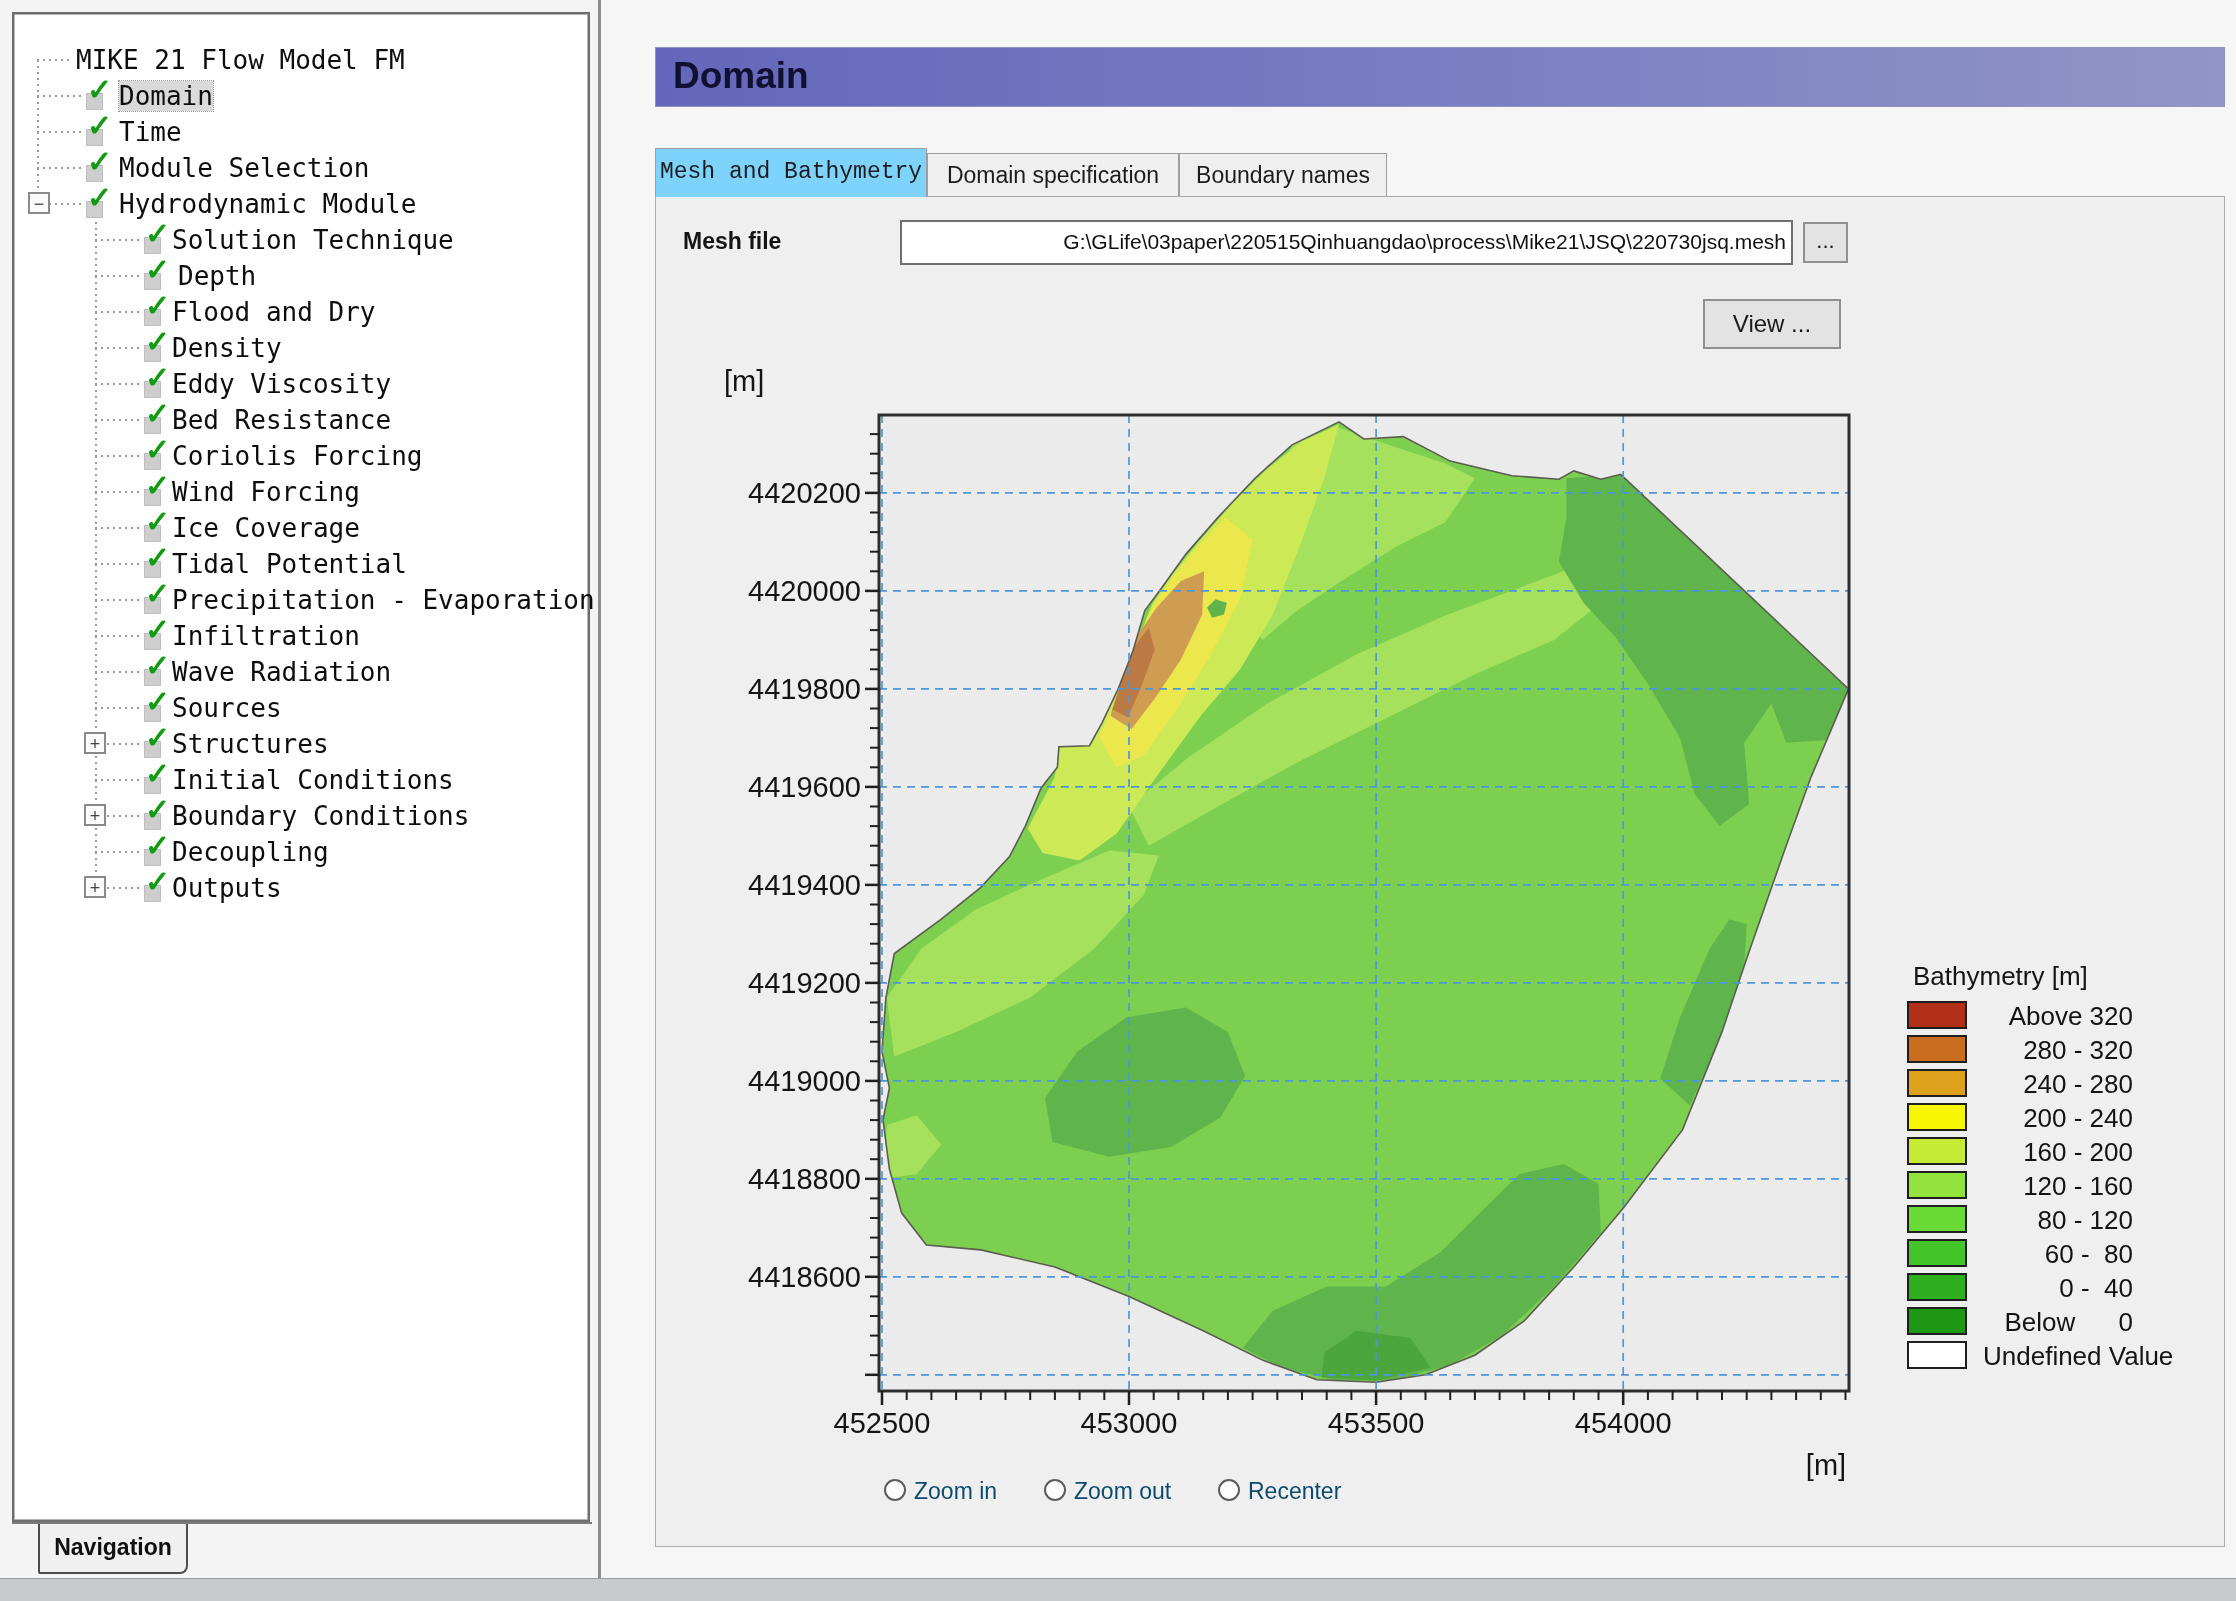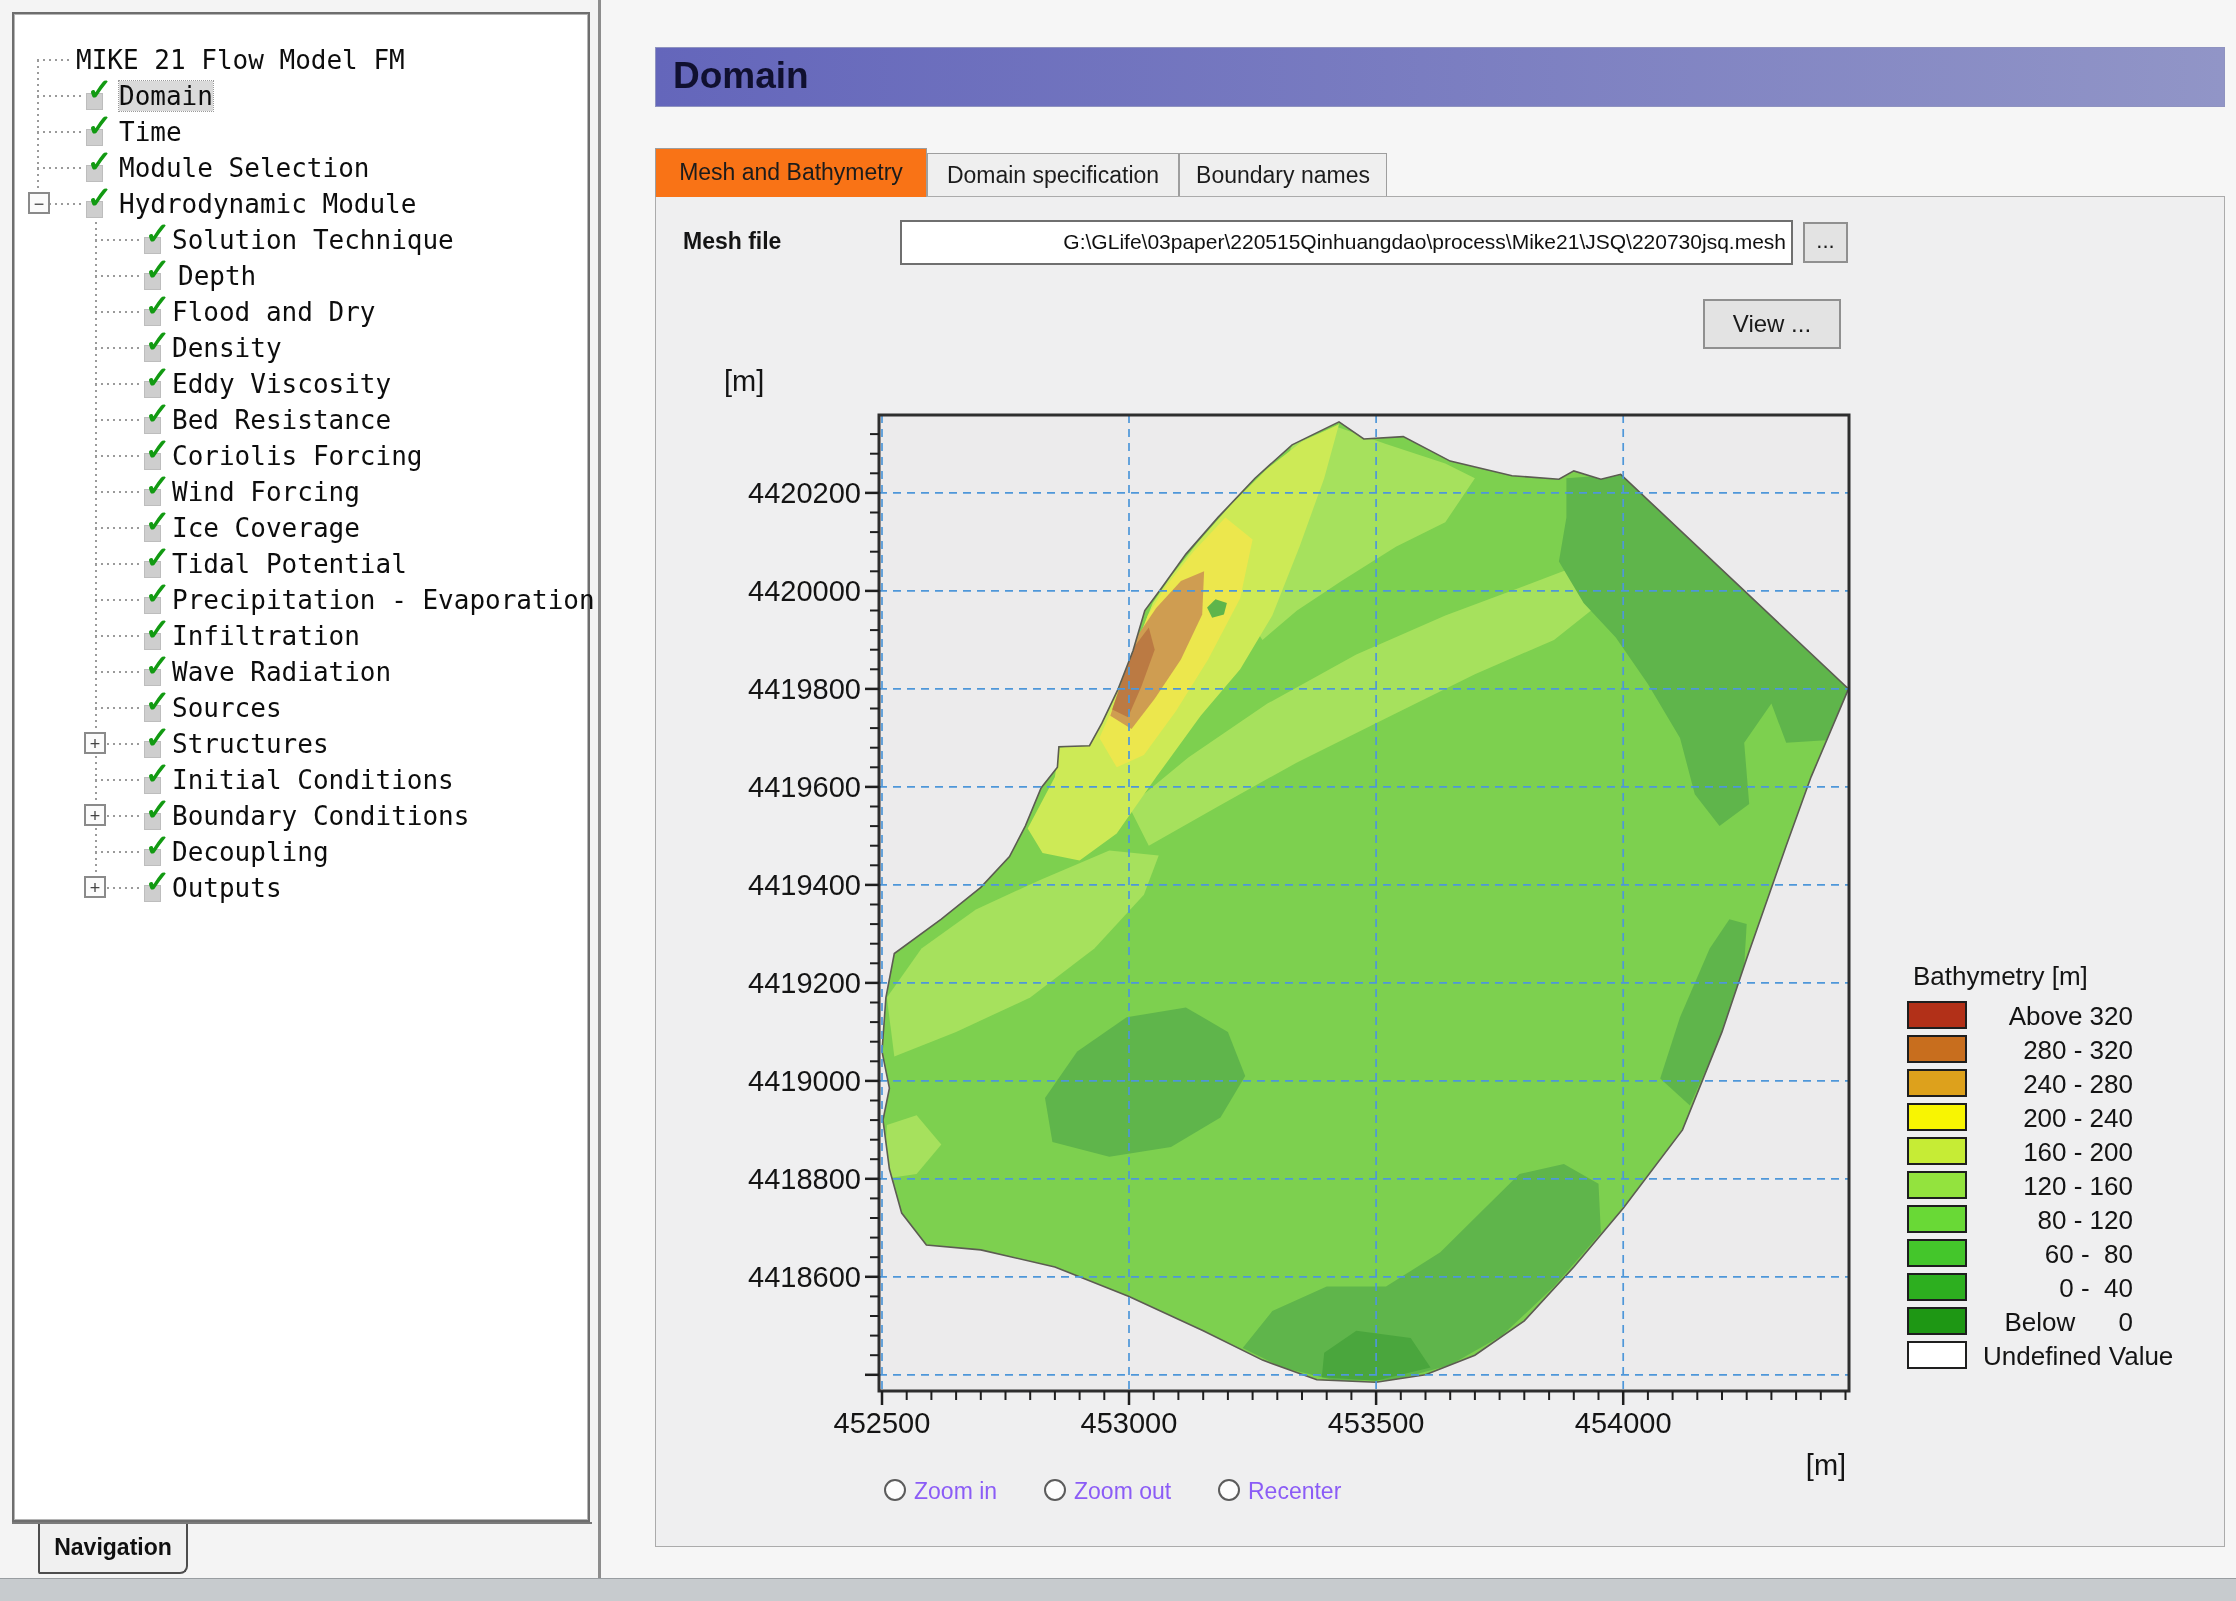--- a/index.html
+++ b/index.html
@@ -27,21 +27,21 @@
            border:2px solid #4d4d4d;border-top:none;border-radius:0 0 8px 2px;box-sizing:border-box;
            font-weight:bold;font-size:23px;text-align:center;line-height:46px;color:#101010;}
   .splitter{position:absolute;left:598px;top:0;width:3px;height:1578px;background:#8d8d8d;}
   
   .right-dock{position:absolute;left:601px;top:0;width:1635px;height:1578px;background:#f6f6f6;}
   .header-bar{position:absolute;left:54px;top:47px;width:1570px;height:60px;
               background:linear-gradient(to right,#6466bb,#9195c7);border:1px solid #8f93c0;box-sizing:border-box;}
   .header-title{position:absolute;left:17px;top:7px;font-size:37px;font-weight:bold;color:#101030;}
   .tab{position:absolute;box-sizing:border-box;border:1px solid #9e9e9e;background:#efefef;
        font-size:23px;text-align:center;color:#1c1c1c;}
-  .tab.active{background:#f97316;border-bottom:none;z-index:3;}
+  .tab.active{background:#7dd3fc;border-bottom:none;z-index:3;font-family:Liberation Mono, monospace;}
   .tab-page{position:absolute;left:54px;top:196px;width:1570px;height:1351px;background:#efeff0;
             border:1px solid #ababab;box-sizing:border-box;z-index:1;}
   .field-label{position:absolute;font-size:23px;color:#141414;}
   .meshfield{position:absolute;left:244px;top:23px;width:893px;height:45px;background:#ffffff;
              border:2px solid #6f6f6f;box-sizing:border-box;overflow:hidden;}
   .meshfield span{position:absolute;right:5px;top:8px;font-size:21px;white-space:pre;color:#101010;}
   .btn{position:absolute;background:#e3e3e3;border:2px solid #909090;box-sizing:border-box;
        text-align:center;color:#1a1a1a;}
   .browse-btn{left:1147px;top:25px;width:45px;height:41px;font-size:22px;line-height:34px;}
   .view-btn{left:1047px;top:102px;width:138px;height:50px;font-size:24px;line-height:46px;}
@@ -49,21 +49,21 @@
   
   .lg-title{position:absolute;font-size:26px;color:#141414;}
   .lg-row{position:absolute;height:34px;}
   .lg-swatch{position:absolute;left:0;top:2px;width:60px;height:28px;border:2px solid #1e1e1e;box-sizing:border-box;}
   .lg-label{position:absolute;left:76px;top:2px;width:150px;font-size:26px;white-space:pre;
             text-align:right;color:#141414;}
   .lg-label.left{text-align:left;width:auto;}
   
   .radio{position:absolute;width:22px;height:22px;border:2px solid #5c5c5c;border-radius:50%;
          background:#fdfdfd;box-sizing:border-box;}
-  .radio-label{position:absolute;font-size:23px;color:#8b5cf6;}
+  .radio-label{position:absolute;font-size:23px;color:#0c4a6e;}
   .status-bar{position:absolute;left:0;top:1578px;width:2236px;height:23px;background:#c7cbce;
               border-top:1px solid #989da1;box-sizing:border-box;}
 </style>
 </head>
 <body>
 
 <div class="app">
 
   <div class="left-dock">
     <div class="tree-frame" id="tree">

